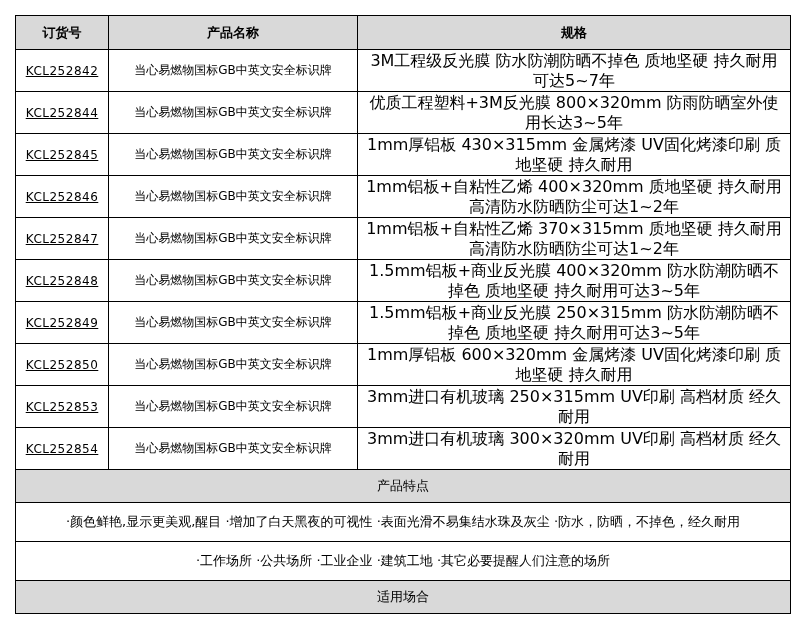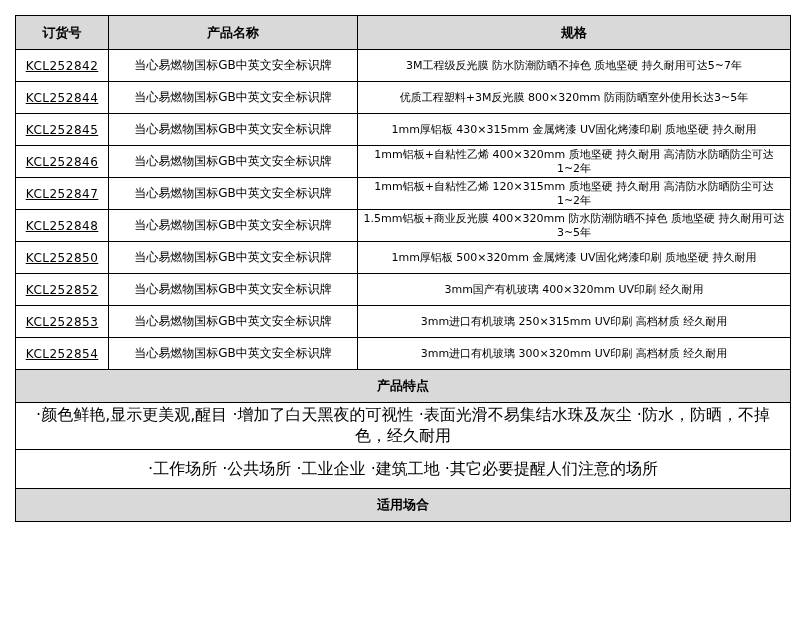--- a/index.html
+++ b/index.html
@@ -42,32 +42,32 @@
     font-size: 12px;
     height: 29px;
     letter-spacing: 0.5px;
     text-decoration: underline;
   }
   .spec-table td.cell-name {
     font-size: 12px;
     border-radius: 10px;
   }
   .spec-table td.cell-spec {
-    font-size: 11px;
+    font-size: 16px;
     line-height: 1.22;
     padding: 1px 5px;
   }
   .spec-table td.section-header {
     background: #d9d9d9;
     font-size: 13px;
     height: 30px;
-    font-weight: bold;
+    font-weight: normal;
   }
   .spec-table td.section-text {
-    font-size: 16px;
+    font-size: 13px;
     height: 34px;
     padding: 2px 6px;
   }
 </style>
 </head>
 <body>
 
 <div class="page">
   <table class="spec-table">
     <colgroup>
@@ -99,36 +99,36 @@
           <td class="cell-spec">1mm厚铝板 430×315mm 金属烤漆 UV固化烤漆印刷 质地坚硬 持久耐用</td>
         </tr>
         <tr>
           <td class="cell-code">KCL252846</td>
           <td class="cell-name">当心易燃物国标GB中英文安全标识牌</td>
           <td class="cell-spec">1mm铝板+自粘性乙烯 400×320mm 质地坚硬 持久耐用 高清防水防晒防尘可达1~2年</td>
         </tr>
         <tr>
           <td class="cell-code">KCL252847</td>
           <td class="cell-name">当心易燃物国标GB中英文安全标识牌</td>
-          <td class="cell-spec">1mm铝板+自粘性乙烯 120×315mm 质地坚硬 持久耐用 高清防水防晒防尘可达1~2年</td>
+          <td class="cell-spec">1mm铝板+自粘性乙烯 370×315mm 质地坚硬 持久耐用 高清防水防晒防尘可达1~2年</td>
         </tr>
         <tr>
           <td class="cell-code">KCL252848</td>
           <td class="cell-name">当心易燃物国标GB中英文安全标识牌</td>
           <td class="cell-spec">1.5mm铝板+商业反光膜 400×320mm 防水防潮防晒不掉色 质地坚硬 持久耐用可达3~5年</td>
         </tr>
         <tr>
+          <td class="cell-code">KCL252849</td>
+          <td class="cell-name">当心易燃物国标GB中英文安全标识牌</td>
+          <td class="cell-spec">1.5mm铝板+商业反光膜 250×315mm 防水防潮防晒不掉色 质地坚硬 持久耐用可达3~5年</td>
+        </tr>
+        <tr>
           <td class="cell-code">KCL252850</td>
           <td class="cell-name">当心易燃物国标GB中英文安全标识牌</td>
-          <td class="cell-spec">1mm厚铝板 500×320mm 金属烤漆 UV固化烤漆印刷 质地坚硬 持久耐用</td>
-        </tr>
-        <tr>
-          <td class="cell-code">KCL252852</td>
-          <td class="cell-name">当心易燃物国标GB中英文安全标识牌</td>
-          <td class="cell-spec">3mm国产有机玻璃 400×320mm UV印刷 经久耐用</td>
+          <td class="cell-spec">1mm厚铝板 600×320mm 金属烤漆 UV固化烤漆印刷 质地坚硬 持久耐用</td>
         </tr>
         <tr>
           <td class="cell-code">KCL252853</td>
           <td class="cell-name">当心易燃物国标GB中英文安全标识牌</td>
           <td class="cell-spec">3mm进口有机玻璃 250×315mm UV印刷 高档材质 经久耐用</td>
         </tr>
         <tr>
           <td class="cell-code">KCL252854</td>
           <td class="cell-name">当心易燃物国标GB中英文安全标识牌</td>
           <td class="cell-spec">3mm进口有机玻璃 300×320mm UV印刷 高档材质 经久耐用</td>

